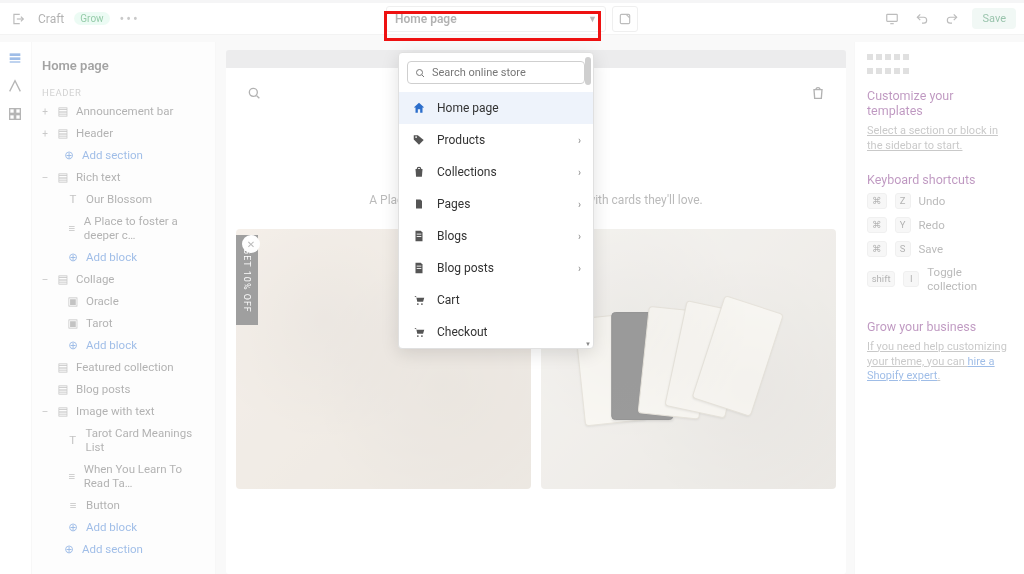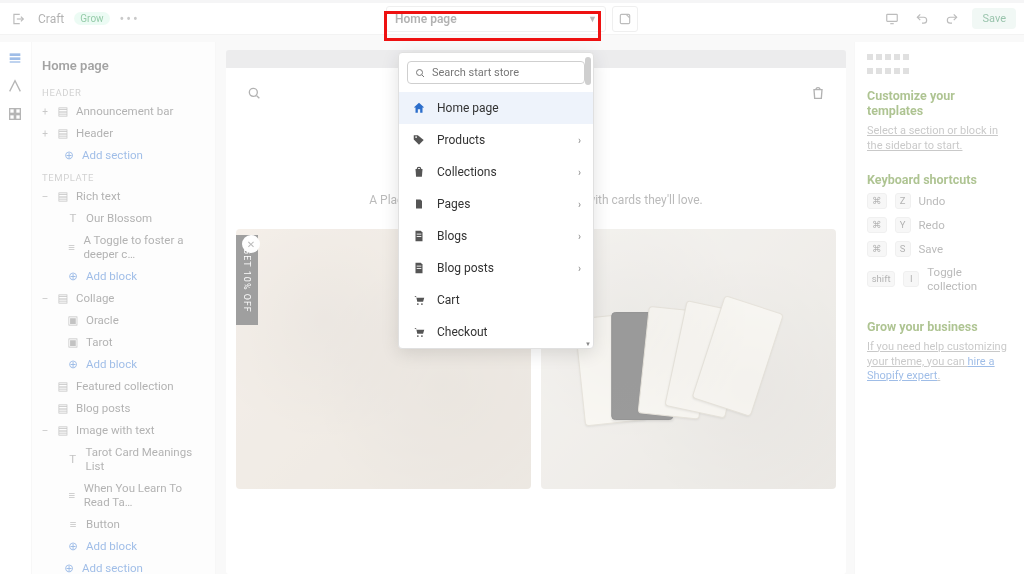--- a/index.html
+++ b/index.html
@@ -65,21 +65,21 @@
   .card1 .x { position:absolute; top:6px; left:6px; width:18px; height:18px; border-radius:50%; background:#fff; color:#666; display:flex; align-items:center; justify-content:center; font-size:10px; }
   .ribbon { position:absolute; top:6px; left:0; width:22px; height:90px; background:#2b2b2b; color:#fff; font-size:9px; writing-mode:vertical-rl; text-orientation:mixed; display:flex; align-items:center; justify-content:center; letter-spacing:1px; }
   .deck { position:absolute; left:50%; top:50%; transform:translate(-50%,-48%) rotate(-6deg); display:flex; }
   .tcard { width:62px; height:108px; background:#f2eee4; border:1px solid #ccc4b2; border-radius:4px; margin-left:-30px; box-shadow:0 1px 2px rgba(0,0,0,0.15); }
   .tcard.dark { background:#222; border-color:#111; }
 
   
   .rightp { position:absolute; top:42px; right:0; width:170px; bottom:0; background:#fff; border-left:1px solid #eee; padding:12px 12px; font-size:11.5px; color:#555; }
   .rp-dots { display:flex; gap:3px; margin-bottom:8px; }
   .rp-dots span { width:6px; height:6px; background:#bbb; }
-  .rp-h { font-size:12.5px; font-weight:700; color:#4d7c0f; margin-bottom:6px; }
+  .rp-h { font-size:12.5px; font-weight:400; color:#701a75; margin-bottom:6px; }
   .rp-p { font-size:11px; color:#888; line-height:1.35; margin-bottom:18px;text-decoration:underline; }
   .kbd-row { display:flex; align-items:center; gap:8px; margin-bottom:8px; color:#666; }
   .kbd { min-width:16px; height:16px; padding:0 4px; background:#eee; border:1px solid #ddd; border-radius:3px; font-size:9.5px; display:inline-flex; align-items:center; justify-content:center; color:#555; }
   .rp-link { color:#2c6ecb; text-decoration:underline; }
 
   
   .dropdown { position:absolute; width:196px; background:#fff; border:1px solid #e0e0e0; border-radius:4px; box-shadow:0 4px 18px rgba(0,0,0,0.12); z-index:70; overflow:hidden; }
   .dd-search { padding:8px; }
   .dd-search .sbox { display:flex; align-items:center; gap:6px; border:1px solid #cfcfcf; border-radius:4px; padding:4px 6px; font-size:11px; color:#777; }
   .dd-list {  }
@@ -184,34 +184,33 @@
   <div class="sb-row">
       <span class="exp">+</span>
       <span class="ic">▤</span>
       <span>Header</span>
     </div>
   <div class="sb-row sb-add" style="padding-left:24px">
       <span class="ic">⊕</span>
       <span>Add section</span>
     </div>
 
-  <div class="section-label">TEMPLATE</div>
 
   <div class="sb-row">
       <span class="exp">–</span>
       <span class="ic">▤</span>
       <span>Rich text</span>
     </div>
   <div class="sb-row sb-sub">
       <span class="ic">T</span>
       <span>Our Blossom</span>
     </div>
   <div class="sb-row sb-sub">
       <span class="ic">≡</span>
-      <span>A Toggle to foster a deeper c…</span>
+      <span>A Place to foster a deeper c…</span>
     </div>
   <div class="sb-row sb-sub sb-add">
       <span class="ic">⊕</span>
       <span>Add block</span>
     </div>
 
   <div class="sb-row">
       <span class="exp">–</span>
       <span class="ic">▤</span>
       <span>Collage</span>
@@ -363,21 +362,21 @@
 
 <div class="dropdown" id="dd" style="top: 52px; left: 398px;">
   <div class="dd-search">
     <div class="sbox">
       <span>
           <svg width="12" height="12" viewBox="0 0 24 24" fill="none" stroke="currentColor" stroke-width="2">
             <circle cx="11" cy="11" r="6"></circle>
             <path d="M20 20l-4-4"></path>
           </svg>
         </span>
-      <span>Search start store</span>
+      <span>Search online store</span>
     </div>
   </div>
   <div class="dd-list" id="dd-list">
       <div class="dd-item sel">
         <span class="dic">
           <svg width="14" height="14" viewBox="0 0 24 24" fill="currentColor">
             <path d="M12 3l9 8h-3v9h-4v-6h-4v6H6v-9H3z"></path>
           </svg>
         </span>
         <span>Home page</span>

